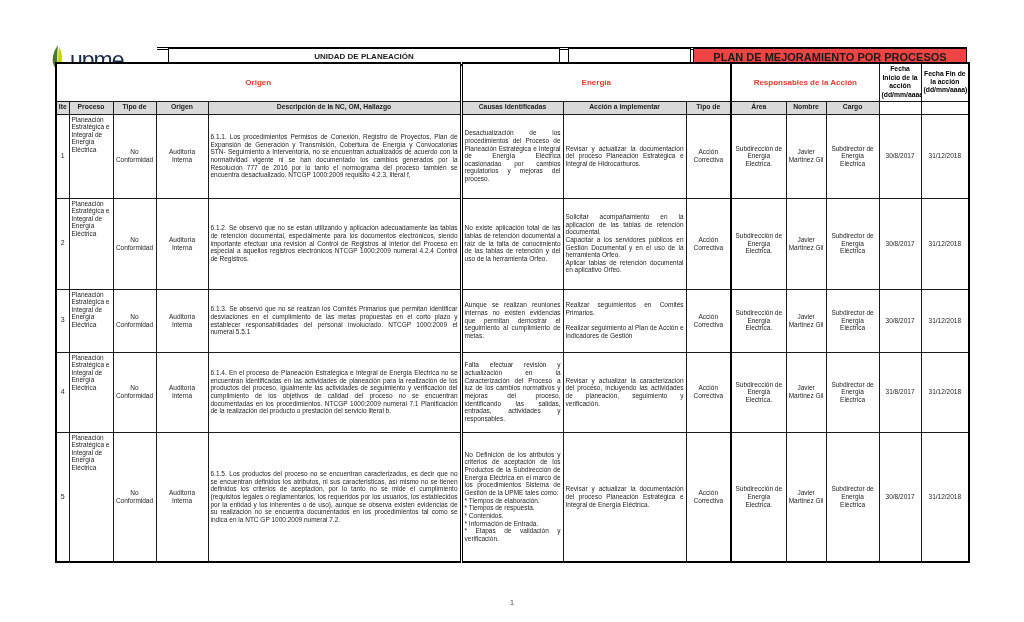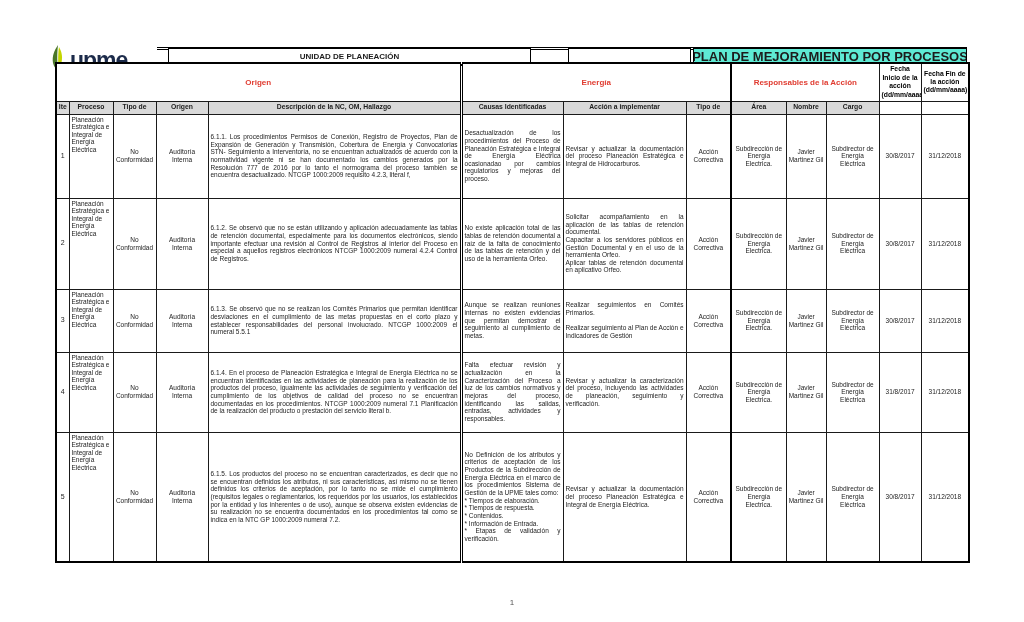--- a/index.html
+++ b/index.html
@@ -5,35 +5,35 @@
   * { margin:0; padding:0; box-sizing:border-box; }
   html,body { background:#ffffff; }
   .page {
     position:relative; width:1024px; height:622px; background:#ffffff;
     font-family:"Liberation Sans", sans-serif; color:#1c1c1c; overflow:hidden;
   }
 
   
   .logo { position:absolute; left:50px; top:44px; width:106px; height:34px; }
   .logo-row { display:flex; align-items:flex-end; }
-  .logo-text { font-size:23px; font-weight:bold; color:#1c2b4a; letter-spacing:-1px; line-height:0.9; margin-left:2px; }
+  .logo-text { font-size:23px; font-weight:normal; color:#1c2b4a; letter-spacing:-1px; line-height:0.9; margin-left:2px; }
   .logo-underline { width:62px; height:2px; background:#e87722; margin:2px 0 0 22px; }
 
   .rail {
     position:absolute; left:157px; top:47px; width:810px; height:19px;
     border-top:3px double #000; border-bottom:3px double #000;
   }
   .rail-box {
     position:absolute; top:-2px; height:17px; background:#fff; border:1px solid #000;
     display:flex; align-items:center; justify-content:center;
     font-size:8px; font-weight:bold; white-space:nowrap; overflow:hidden;
   }
-  .rail-box.unidad { left:11px;  width:363px; }
+  .rail-box.unidad { left:11px;  width:392px; }
   .rail-box.empty  { left:411px; width:123px; }
-  .rail-box.plan   { left:536px; width:274px; background:#5eead4; font-size:13px; }
+  .rail-box.plan   { left:536px; width:274px; background:#ef4444; font-size:11px; }
 
   
   table.plan-table {
     position:absolute; left:55px; top:62px; width:913px;
     border-collapse:collapse; table-layout:fixed;
     border:2px solid #000;
   }
   .plan-table th, .plan-table td {
     border:1px solid #1a1a1a; padding:1px 2px; overflow:hidden;
     font-size:6.5px; line-height:1.18; vertical-align:middle;

